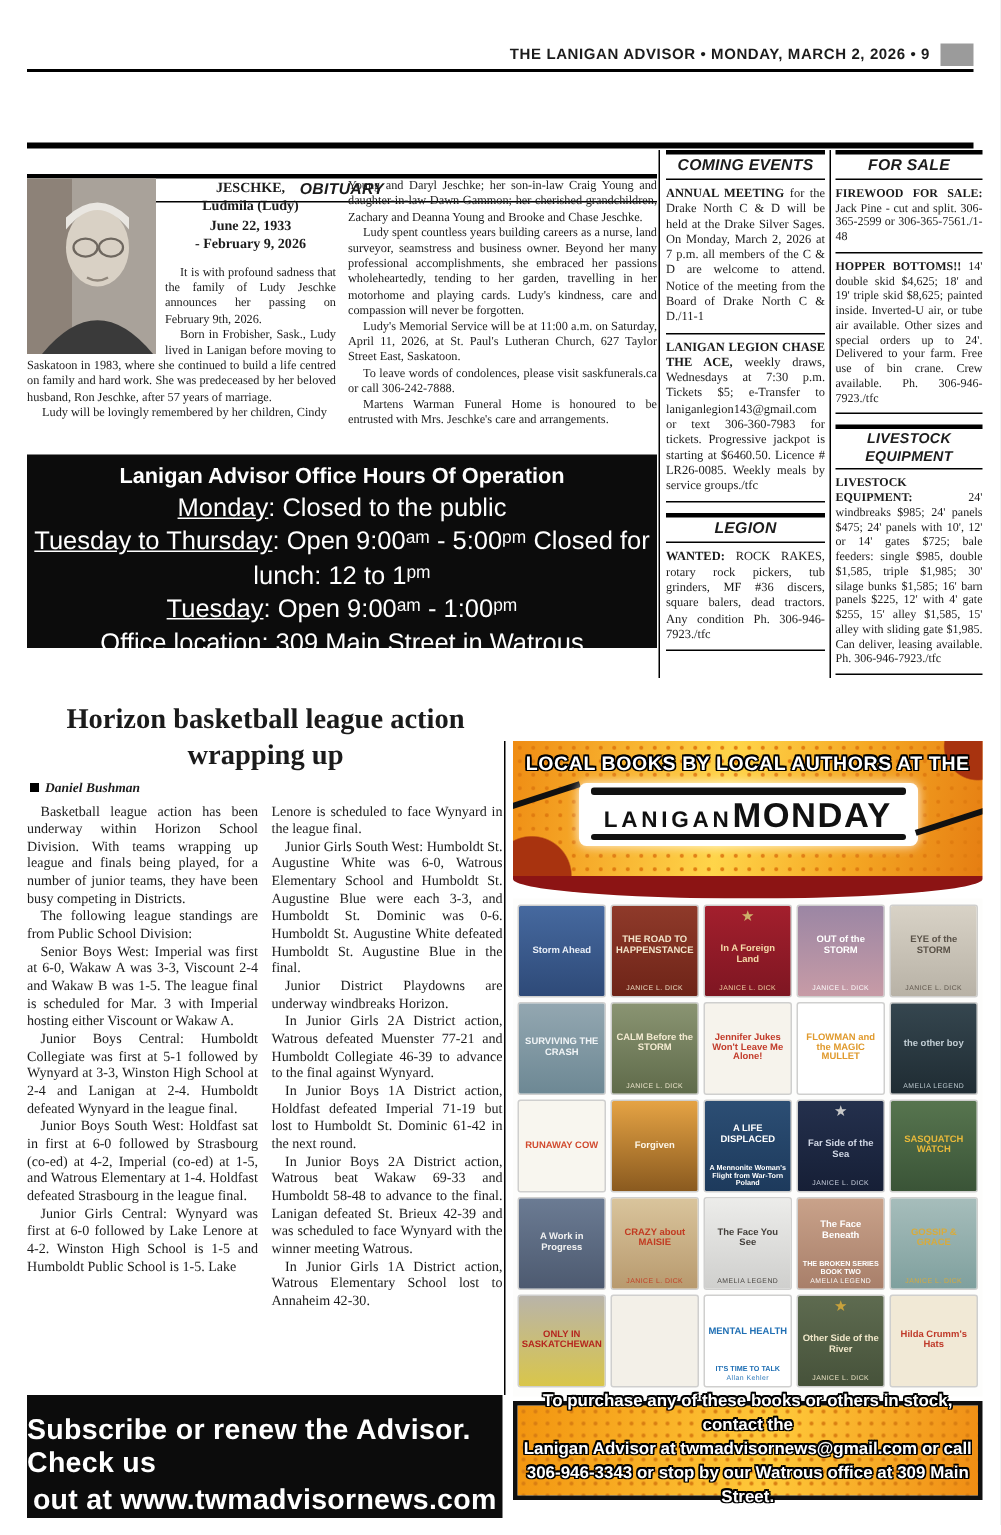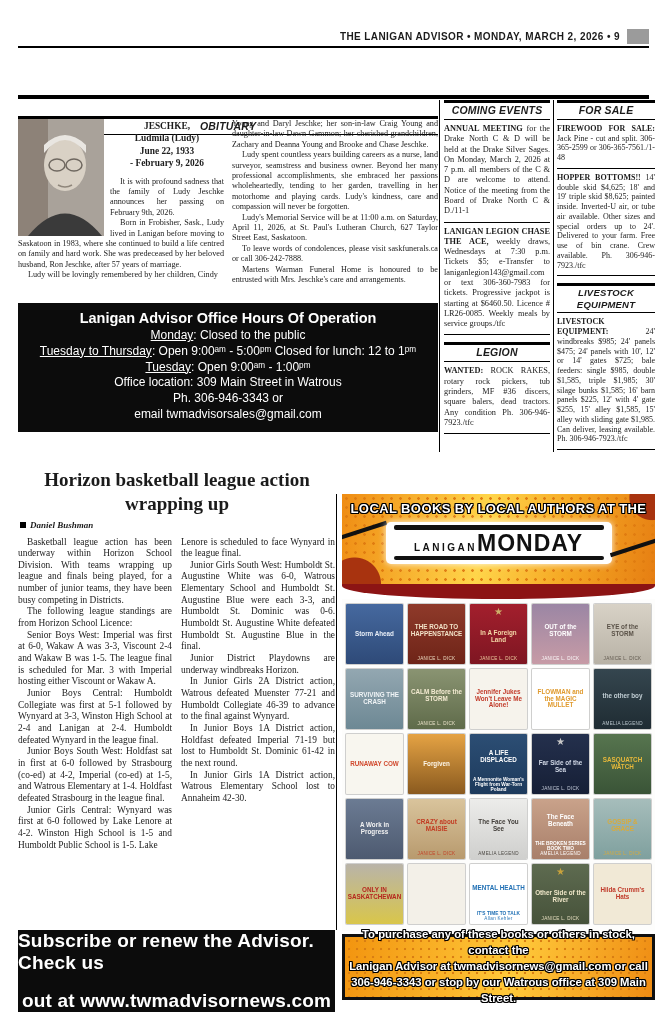--- a/index.html
+++ b/index.html
@@ -30,42 +30,42 @@
   .obit-col{width:206px;font-size:8.2px;line-height:1.27;text-align:justify;}
   .obit-photo{float:left;width:86px;height:117px;margin:0 6px 2px 0;background:#b9b2a8;}
   .obit-name{text-align:center;font-weight:bold;font-size:9.4px;line-height:1.32;margin:1px 0 7px;}
   .p{text-indent:10px;}
 
   
   .office-box{position:absolute;left:18px;top:303px;width:420px;height:129px;background:#0c0c0c;
               color:#fff;text-align:center;font-family:"Liberation Sans",sans-serif;
               padding-top:7px;box-sizing:border-box;}
   .office-title{font-weight:bold;font-size:14.5px;margin-bottom:2px;}
-  .office-line{font-size:12px;line-height:1.32;}
+  .office-line{font-size:17px;line-height:1.32;}
   .office-line .u{text-decoration:underline;}
 
   
   .events-col{position:absolute;left:444px;top:100px;width:106px;font-size:8.3px;line-height:1.24;text-align:justify;}
   .forsale-col{position:absolute;left:557px;top:100px;width:98px;font-size:8px;line-height:1.22;text-align:justify;}
   .cl-item{margin-top:4px;}
   .lead{font-weight:bold;}
 
   
   .article{position:absolute;left:18px;top:468px;width:318px;}
   .headline{text-align:center;font-weight:bold;font-size:19px;line-height:1.25;
             font-family:"Liberation Serif",serif;margin-bottom:4px;}
   .byline{font-size:9px;font-weight:bold;font-style:italic;margin:0 0 7px 2px;}
   .byline .sq{display:inline-block;width:6px;height:6px;background:#000;margin-right:4px;}
   .art-cols{display:flex;gap:9px;}
   .art-col{width:154px;font-size:9.4px;line-height:1.24;text-align:justify;}
   .art-col .p{text-indent:9px;}
 
   
   .subscribe{position:absolute;left:18px;top:930px;width:317px;height:82px;background:#0c0c0c;color:#fff;
-             display:flex;flex-direction:column;justify-content:space-between;align-items:center;gap:3px;
+             display:flex;flex-direction:column;justify-content:flex-end;align-items:center;gap:3px;
              font-family:"Liberation Sans",sans-serif;font-weight:bold;font-size:19px;letter-spacing:.2px;}
 
   
   .ad{position:absolute;left:342px;top:494px;width:313px;height:521px;}
   .ad-vrule{position:absolute;left:336px;top:494px;height:436px;width:1px;background:#000;}
   .ad-header{position:relative;height:90px;overflow:hidden;
      background:
        radial-gradient(circle at 4% 100%, #a8330f 0 26px, transparent 27px),
        radial-gradient(circle at 99% 4%, #a8330f 0 22px, transparent 23px),
        radial-gradient(#e07c10 1px, transparent 1.6px),
@@ -75,21 +75,21 @@
   .ad-header:before{left:-14px;top:36px;transform:rotate(-18deg);}
   .ad-header:after{right:-14px;top:50px;transform:rotate(-18deg);}
   .ad-tag{position:relative;padding-top:7px;text-align:center;font-family:"Liberation Sans",sans-serif;
           font-weight:bold;font-size:13px;letter-spacing:.4px;color:#fff;
           text-shadow:1px 0 #000,-1px 0 #000,0 1px #000,0 -1px #000,1px 1px #000,-1px -1px #000,1px -1px #000,-1px 1px #000;}
   .ad-logo{position:relative;margin:6px auto 0;width:226px;background:#fff;border-radius:5px;
            padding:3px 8px 4px;box-shadow:0 0 7px rgba(255,255,255,.9);}
   .ad-logo .bar{height:4.5px;background:#111;border-radius:2px;}
   .logo-line{display:flex;align-items:baseline;justify-content:center;color:#111;
              font-family:"Liberation Sans",sans-serif;font-weight:bold;line-height:1.05;padding:1px 0;}
-  .logo-lanigan{font-size:10px;letter-spacing:2.5px;}
+  .logo-lanigan{font-size:15px;letter-spacing:2.5px;}
   .logo-advisor{font-size:23px;letter-spacing:1px;}
   .ad-wave{height:15px;background:#8c1414;border-radius:0 0 55% 55% / 0 0 95% 95%;}
   .ad-body{background:#fdfdfc;padding:5px 4px;display:grid;grid-template-columns:repeat(5,1fr);
            grid-auto-rows:60px;gap:5px;height:332px;box-sizing:border-box;}
   .book{position:relative;display:flex;flex-direction:column;align-items:center;overflow:hidden;
         border-radius:1px;font-family:"Liberation Sans",sans-serif;box-shadow:0 0 0 1px rgba(0,0,0,.18);
         text-align:center;padding:2px 1px;box-sizing:border-box;}
   .bglyph{font-size:10px;line-height:1;margin-top:1px;}
   .btitle{font-size:6.3px;font-weight:bold;line-height:1.08;margin:auto 0;padding:0 1px;}
   .bsub{font-size:4.8px;font-weight:bold;}
@@ -178,32 +178,33 @@
     <div class="cl-item" data-interactable="false"><span class="lead" data-interactable="false">LIVESTOCK EQUIPMENT:</span><span data-interactable="false"> 24' windbreaks $985; 24' panels $475; 24' panels with 10', 12' or 14' gates $725; bale feeders: single $985, double $1,585, triple $1,985; 30' silage bunks $1,585; 16' barn panels $225, 12' with 4' gate $255, 15' alley $1,585, 15' alley with sliding gate $1,985. Can deliver, leasing available. Ph. 306-946-7923./tfc</span></div>
     <div class="endsep" data-interactable="false"></div>
   </div>
 
   <div class="article" data-interactable="false">
     <div class="headline" data-interactable="false">Horizon basketball league action wrapping up</div>
     <div class="byline" data-interactable="false"><span class="sq" data-interactable="false"></span><span data-interactable="false">Daniel Bushman</span></div>
     <div class="art-cols">
       <div class="art-col" data-interactable="false">
         <div class="p" data-interactable="false">Basketball league action has been underway within Horizon School Division. With teams wrapping up league and finals being played, for a number of junior teams, they have been busy competing in Districts.</div>
-        <div class="p" data-interactable="false">The following league standings are from Horizon School Licence:</div>
+        <div class="p" data-interactable="false">The following league standings are from Public School Division:</div>
         <div class="p" data-interactable="false">Senior Boys West: Imperial was first at 6-0,  Wakaw A was 3-3, Viscount 2-4 and Wakaw B was 1-5. The league final is scheduled for Mar. 3 with Imperial hosting either Viscount or Wakaw A.</div>
         <div class="p" data-interactable="false">Junior Boys Central: Humboldt Collegiate was first at 5-1 followed by Wynyard at 3-3, Winston High School at 2-4 and Lanigan at 2-4. Humboldt defeated Wynyard in the league final.</div>
         <div class="p" data-interactable="false">Junior Boys South West: Holdfast sat in first at 6-0 followed by Strasbourg (co-ed) at 4-2, Imperial (co-ed) at 1-5, and Watrous Elementary at 1-4. Holdfast defeated Strasbourg in the league final.</div>
         <div class="p" data-interactable="false">Junior Girls Central: Wynyard was first at 6-0 followed by Lake Lenore at 4-2. Winston High School is 1-5 and Humboldt Public School is 1-5. Lake</div>
       </div>
       <div class="art-col" data-interactable="false">
         <div data-interactable="false">Lenore is scheduled to face Wynyard in the league final.</div>
         <div class="p" data-interactable="false">Junior Girls South West: Humboldt St. Augustine White was 6-0, Watrous Elementary School and Humboldt St. Augustine Blue were each 3-3, and Humboldt St. Dominic was 0-6. Humboldt St. Augustine White defeated Humboldt St. Augustine Blue in the final.</div>
         <div class="p" data-interactable="false">Junior District Playdowns are underway windbreaks Horizon.</div>
         <div class="p" data-interactable="false">In Junior Girls 2A District action, Watrous defeated Muenster 77-21 and Humboldt Collegiate 46-39 to advance to the final against Wynyard.</div>
         <div class="p" data-interactable="false">In Junior Boys 1A District action, Holdfast defeated Imperial 71-19 but lost to Humboldt St. Dominic 61-42 in the next round.</div>
+        <div class="p" data-interactable="false">In Junior Boys 2A District action, Watrous beat Wakaw 69-33 and Humboldt 58-48 to advance to the final. Lanigan defeated St. Brieux 42-39 and was scheduled to face Wynyard with the winner meeting Watrous.</div>
         <div class="p" data-interactable="false">In Junior Girls 1A District action, Watrous Elementary School lost to Annaheim 42-30.</div>
       </div>
     </div>
   </div>
 
   <div class="subscribe" data-interactable="false">
     <div data-interactable="false">Subscribe or renew the Advisor. Check us</div>
     <div data-interactable="false">out at www.twmadvisornews.com</div>
   </div>
 

